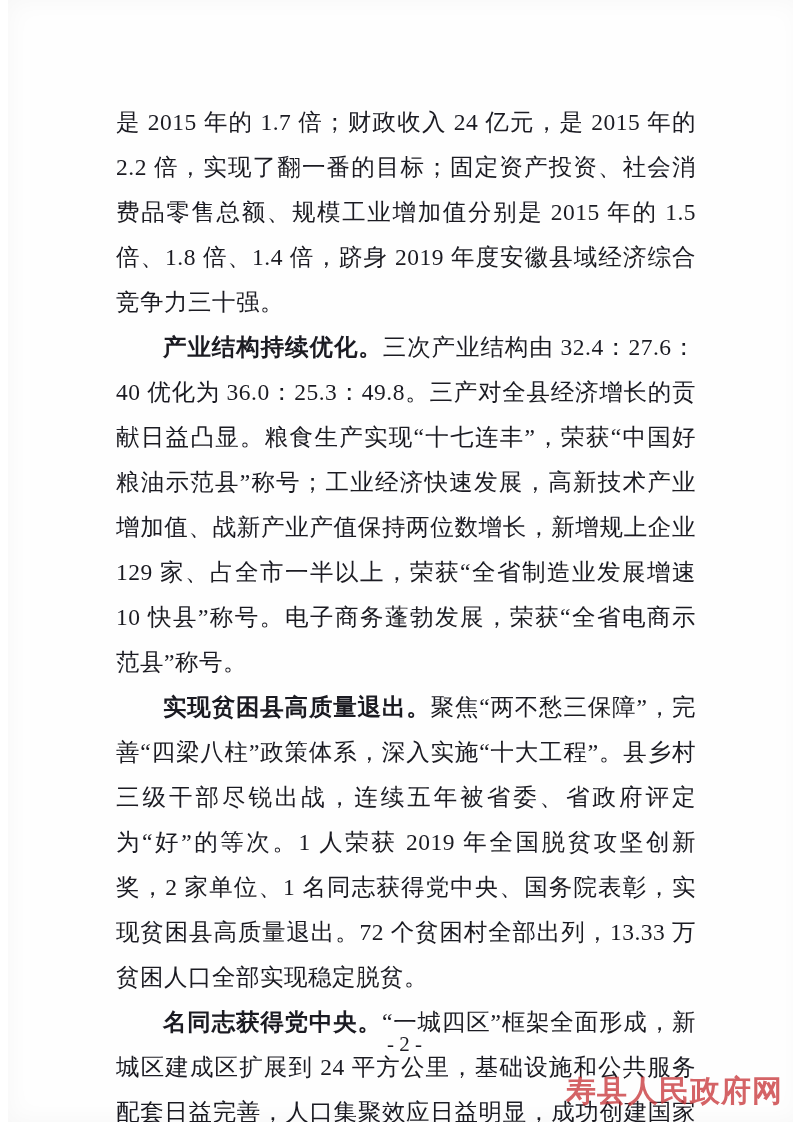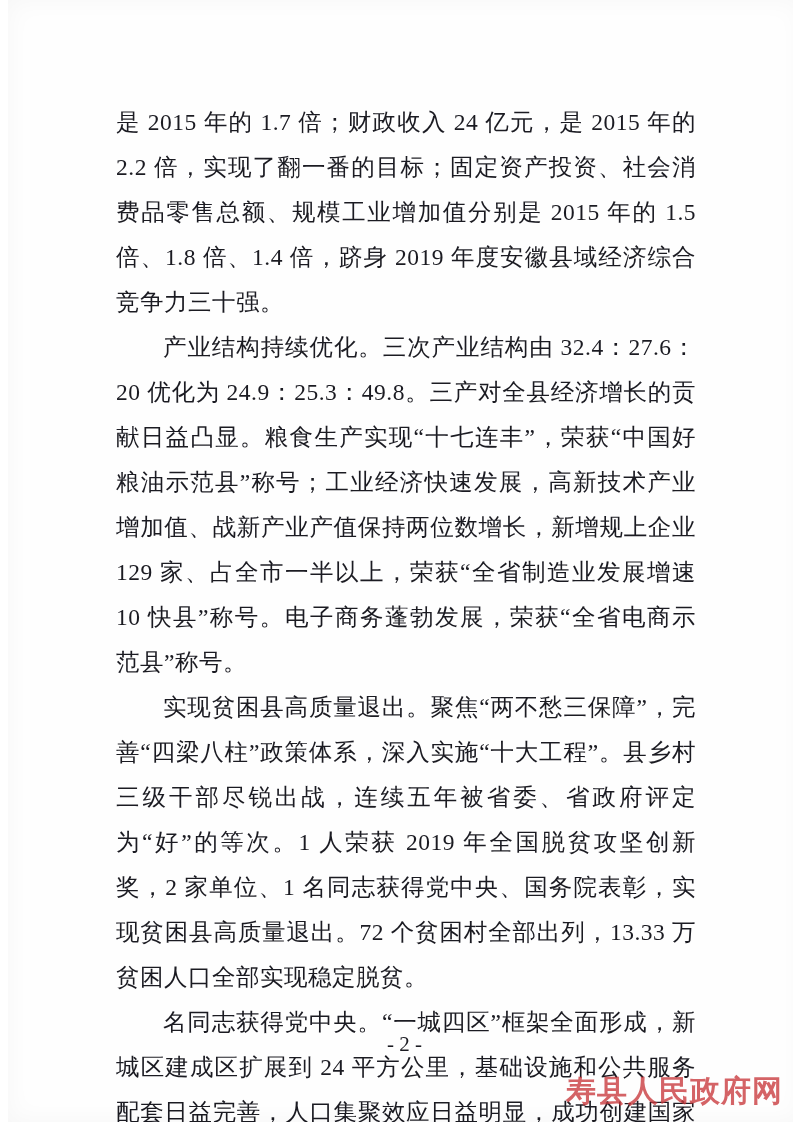--- a/index.html
+++ b/index.html
@@ -38,21 +38,21 @@
     margin: 0;
     white-space: pre-wrap;
   }
   .para + .para {
     margin-top: 0px;
   }
   .indent {
     text-indent: 47px;
   }
   .lead {
-    font-weight: normal;
+    font-weight: bold;
   }
   .page-number {
     position: absolute;
     left: 0;
     right: 0;
     top: 1032px;
     text-align: center;
     font-size: 21px;
     color: #1b1b22;
     font-family: "Liberation Serif", "DejaVu Serif", serif;
@@ -90,21 +90,21 @@
 </style>
 </head>
 <body>
 
 <div class="page">
 
   <div class="doc-body">
 
     <p class="para"><span>是 2015 年的 1.7 倍；财政收入 24 亿元，是 2015 年的 2.2 倍，实现了翻一番的目标；固定资产投资、社会消费品零售总额、规模工业增加值分别是 2015 年的 1.5 倍、1.8 倍、1.4 倍，跻身 2019 年度安徽县域经济综合竞争力三十强。</span></p>
 
-    <p class="para indent"><span class="lead">产业结构持续优化。</span><span>三次产业结构由 32.4：27.6：20 优化为 24.9：25.3：49.8。三产对全县经济增长的贡献日益凸显。粮食生产实现“十七连丰”，荣获“中国好粮油示范县”称号；工业经济快速发展，高新技术产业增加值、战新产业产值保持两位数增长，新增规上企业 129 家、占全市一半以上，荣获“全省制造业发展增速 10 快县”称号。电子商务蓬勃发展，荣获“全省电商示范县”称号。</span></p>
+    <p class="para indent"><span class="lead">产业结构持续优化。</span><span>三次产业结构由 32.4：27.6：40 优化为 36.0：25.3：49.8。三产对全县经济增长的贡献日益凸显。粮食生产实现“十七连丰”，荣获“中国好粮油示范县”称号；工业经济快速发展，高新技术产业增加值、战新产业产值保持两位数增长，新增规上企业 129 家、占全市一半以上，荣获“全省制造业发展增速 10 快县”称号。电子商务蓬勃发展，荣获“全省电商示范县”称号。</span></p>
 
     <p class="para indent"><span class="lead">实现贫困县高质量退出。</span><span>聚焦“两不愁三保障”，完善“四梁八柱”政策体系，深入实施“十大工程”。县乡村三级干部尽锐出战，连续五年被省委、省政府评定为“好”的等次。1 人荣获 2019 年全国脱贫攻坚创新奖，2 家单位、1 名同志获得党中央、国务院表彰，实现贫困县高质量退出。72 个贫困村全部出列，13.33 万贫困人口全部实现稳定脱贫。</span></p>
 
     <p class="para indent"><span class="lead">名同志获得党中央。</span><span>“一城四区”框架全面形成，新城区建成区扩展到 24 平方公里，基础设施和公共服务配套日益完善，人口集聚效应日益明显，成功创建国家园林县城、省级文明县城；引江济淮寿县段、合肥至周口高速、瓦埠湖</span></p>
 
   </div>
 
   <div class="page-number">- 2 -</div>
 
   <div class="watermark">

